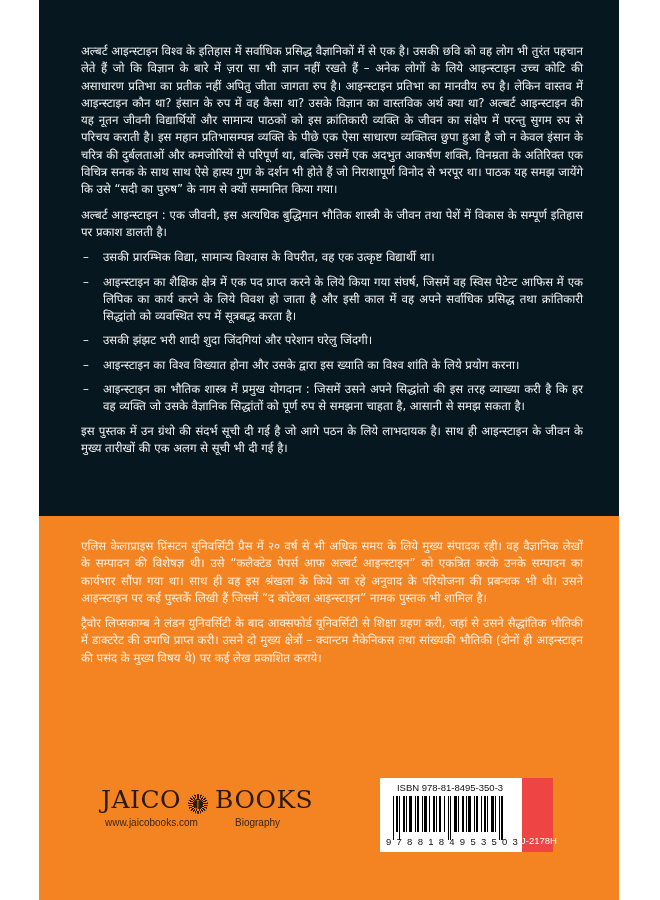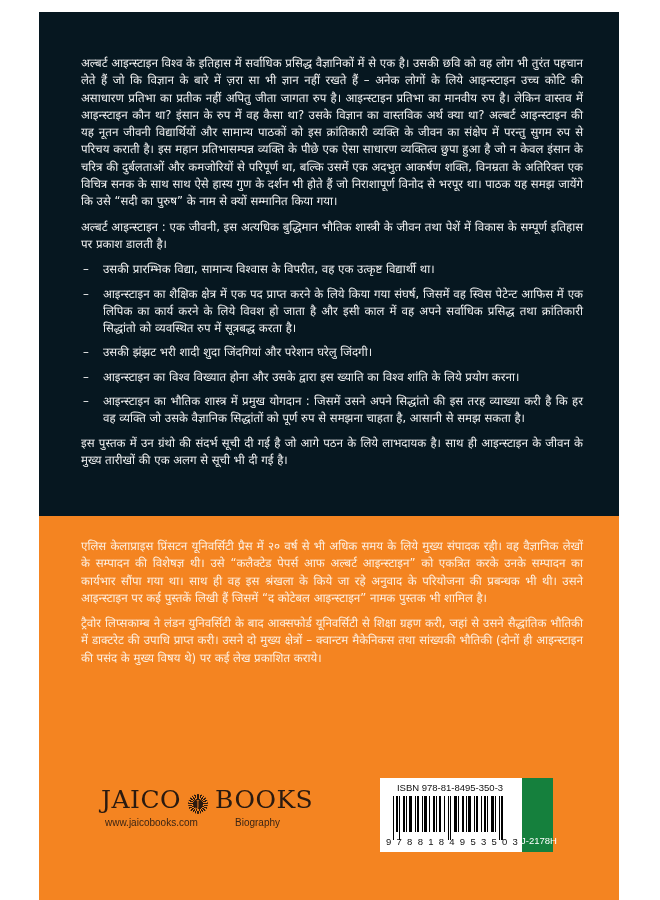--- a/index.html
+++ b/index.html
@@ -1,18 +1,18 @@
 <!DOCTYPE html>
 <html><head>
 <meta charset="utf-8">
 <style>
   html, body { margin: 0; padding: 0; background: #ffffff; }
   body { width: 660px; height: 900px; position: relative; overflow: hidden; font-family: "DejaVu Sans", sans-serif; }
   .cover { position: absolute; left: 39px; top: 0; width: 580px; height: 900px; }
-  .dark { position: absolute; left: 0; top: 12px; width: 580px; height: 516px; background: #061720; color: #f2f2f2; }
+  .dark { position: absolute; left: 0; top: 0; width: 580px; height: 516px; background: #061720; color: #f2f2f2; }
   .orange { position: absolute; left: 0; top: 516px; width: 580px; height: 384px; background: #f48421; color: #fdf0e2; }
   .text { position: absolute; left: 42px; width: 502px; font-size: 11.6px; line-height: 17.3px; text-align: justify; }
   .dark .text { top: 43px; }
   .orange .text { top: 22px; }
   p { margin: 0 0 8px 0; }
   ul { list-style: none; margin: 0 0 7px 0; padding: 0; }
   li { position: relative; padding-left: 22px; margin-bottom: 7px; }
   li .dash { position: absolute; left: 2px; top: 0; }
   .logo { position: absolute; left: 22px; top: 269px; width: 260px; height: 60px; }
   .logo-row { display: flex; align-items: flex-end; color: #2a1a10; font-family: "DejaVu Serif", serif; font-size: 25px; letter-spacing: 0.5px; margin-left: 40px; }
@@ -21,21 +21,21 @@
   .emblem span { position: absolute; z-index: 2; left: 0; width: 20px; top: 4px; text-align: center; color: #f48421; font-size: 9px; line-height: 12px; font-family: "DejaVu Serif", serif; }
   .logo-sub { display: flex; margin-top: 3px; font-family: "Liberation Sans", sans-serif; font-size: 10px; color: #3a2414; }
   .logo-sub .site { width: 110px; margin-left: 44px; }
   .logo-sub .genre { margin-left: 20px; }
   .barcode-box { position: absolute; left: 341px; top: 262px; width: 173px; height: 74px; background: #ffffff; text-decoration: underline; }
   .isbn { position: absolute; left: 0; top: 4px; width: 140px; text-align: center; font-family: "Liberation Sans", sans-serif; font-size: 9.5px; color: #111; }
   .bars { position: absolute; left: 13px; top: 18px; width: 120px; height: 42px; display: flex; align-items: flex-start; }
   .bars i { display: block; height: 36px; background: #000; margin-right: 1px; }
   .bars i.g { height: 44px; }
   .digits { position: absolute; left: 6px; top: 58px; width: 134px; display: flex; justify-content: space-between; font-family: "Liberation Sans", sans-serif; font-size: 9.5px; color: #111; letter-spacing: 2px; }
-  .code-box { position: absolute; left: 142px; top: 0; width: 31px; height: 74px; background: #15803d; }
+  .code-box { position: absolute; left: 142px; top: 0; width: 31px; height: 74px; background: #ef4444; }
   .code-box span { position: absolute; left: 0; bottom: 6px; width: 48px; transform: translateX(-7px); text-align: center; color: #fff; font-family: "Liberation Sans", sans-serif; font-size: 9.5px; }
 </style>
 </head>
 <body>
 
 <div class="cover">
 
   <div class="dark">
     <div class="text">
       <p>अल्बर्ट आइन्स्टाइन विश्व के इतिहास में सर्वाधिक प्रसिद्ध वैज्ञानिकों में से एक है। उसकी छवि को वह लोग भी तुरंत पहचान लेते हैं जो कि विज्ञान के बारे में ज़रा सा भी ज्ञान नहीं रखते हैं – अनेक लोगों के लिये आइन्स्टाइन उच्च कोटि की असाधारण प्रतिभा का प्रतीक नहीं अपितु जीता जागता रुप है। आइन्स्टाइन प्रतिभा का मानवीय रुप है। लेकिन वास्तव में आइन्स्टाइन कौन था? इंसान के रुप में वह कैसा था? उसके विज्ञान का वास्तविक अर्थ क्या था? अल्बर्ट आइन्स्टाइन की यह नूतन जीवनी विद्यार्थियों और सामान्य पाठकों को इस क्रांतिकारी व्यक्ति के जीवन का संक्षेप में परन्तु सुगम रुप से परिचय कराती है। इस महान प्रतिभासम्पन्न व्यक्ति के पीछे एक ऐसा साधारण व्यक्तित्व छुपा हुआ है जो न केवल इंसान के चरित्र की दुर्बलताओं और कमजोरियों से परिपूर्ण था, बल्कि उसमें एक अदभुत आकर्षण शक्ति, विनम्रता के अतिरिक्त एक विचित्र सनक के साथ साथ ऐसे हास्य गुण के दर्शन भी होते हैं जो निराशापूर्ण विनोद से भरपूर था। पाठक यह समझ जायेंगे कि उसे “सदी का पुरुष” के नाम से क्यों सम्मानित किया गया।</p>

